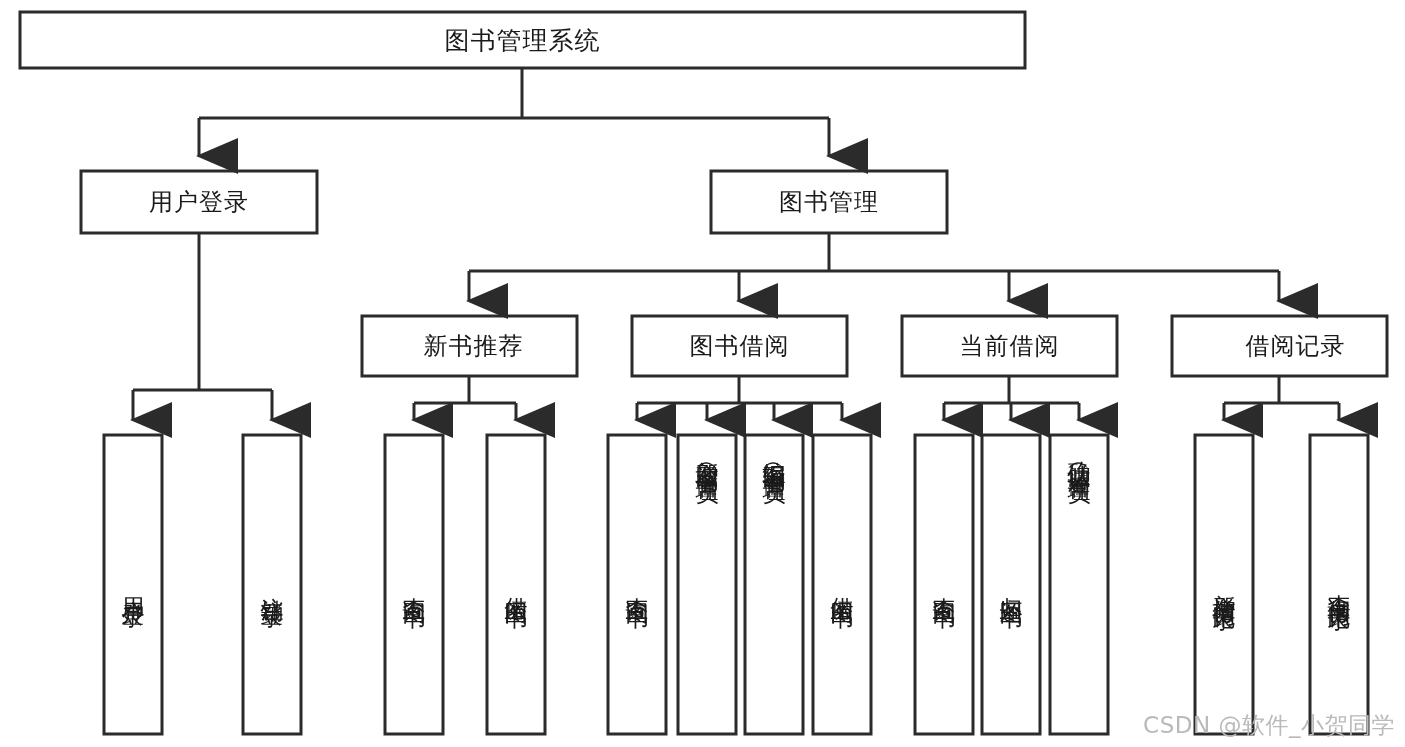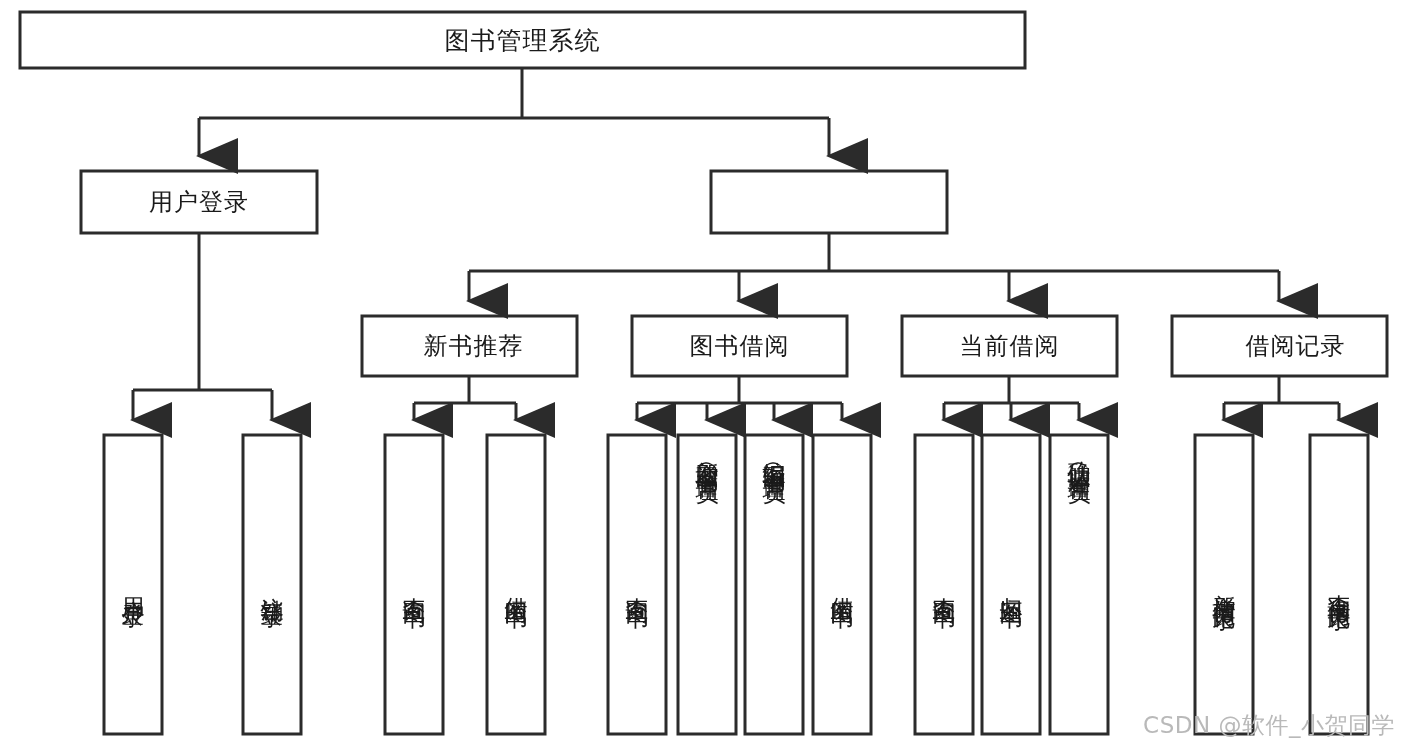--- a/index.html
+++ b/index.html
@@ -167,20 +167,23 @@
   </svg>
 
   <div class="box-label-wrap" style="left:20px; top:12px; width:1005px; height:56px;">
     <span class="box-label-text title-label-text">图书管理系统</span>
   </div>
 
   <div class="box-label-wrap" style="left:81px; top:171px; width:236px; height:62px;">
     <span class="box-label-text">用户登录</span>
   </div>
 
+  <div class="box-label-wrap" style="left:711px; top:171px; width:236px; height:62px;">
+    <span class="box-label-text">图书管理</span>
+  </div>
 
   <div class="box-label-wrap" style="left:362px; top:316px; width:223px; height:60px;border-radius:11px;">
     <span class="box-label-text">新书推荐</span>
   </div>
   <div class="box-label-wrap" style="left:632px; top:316px; width:215px; height:60px;">
     <span class="box-label-text">图书借阅</span>
   </div>
   <div class="box-label-wrap" style="left:902px; top:316px; width:215px; height:60px;">
     <span class="box-label-text">当前借阅</span>
   </div>

